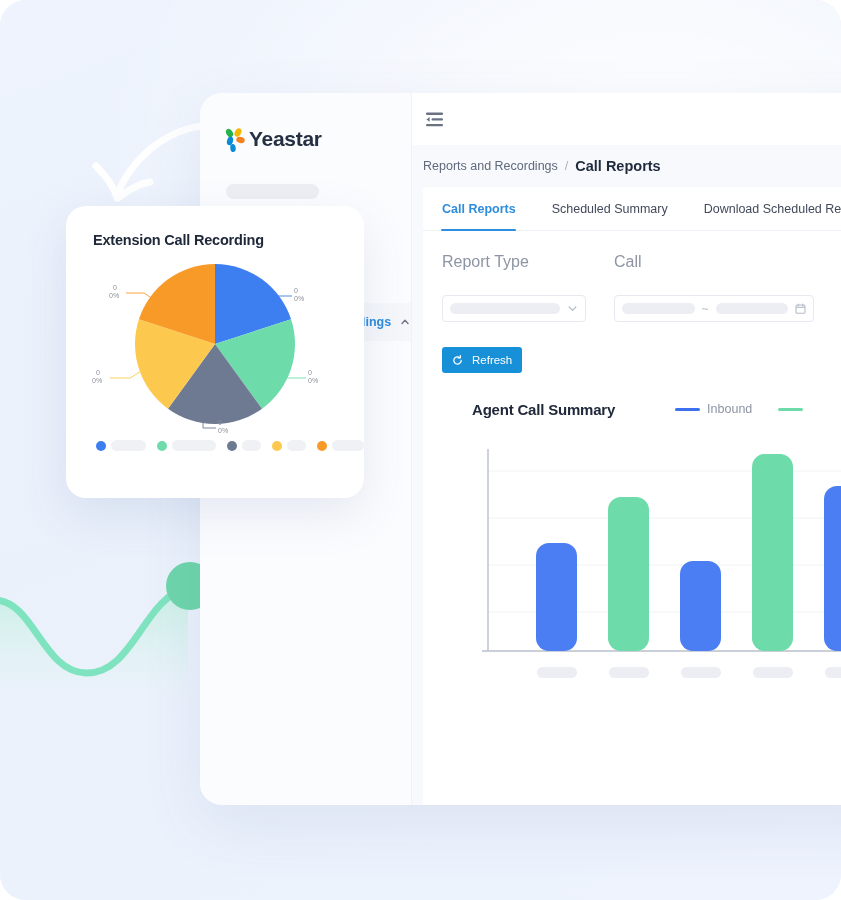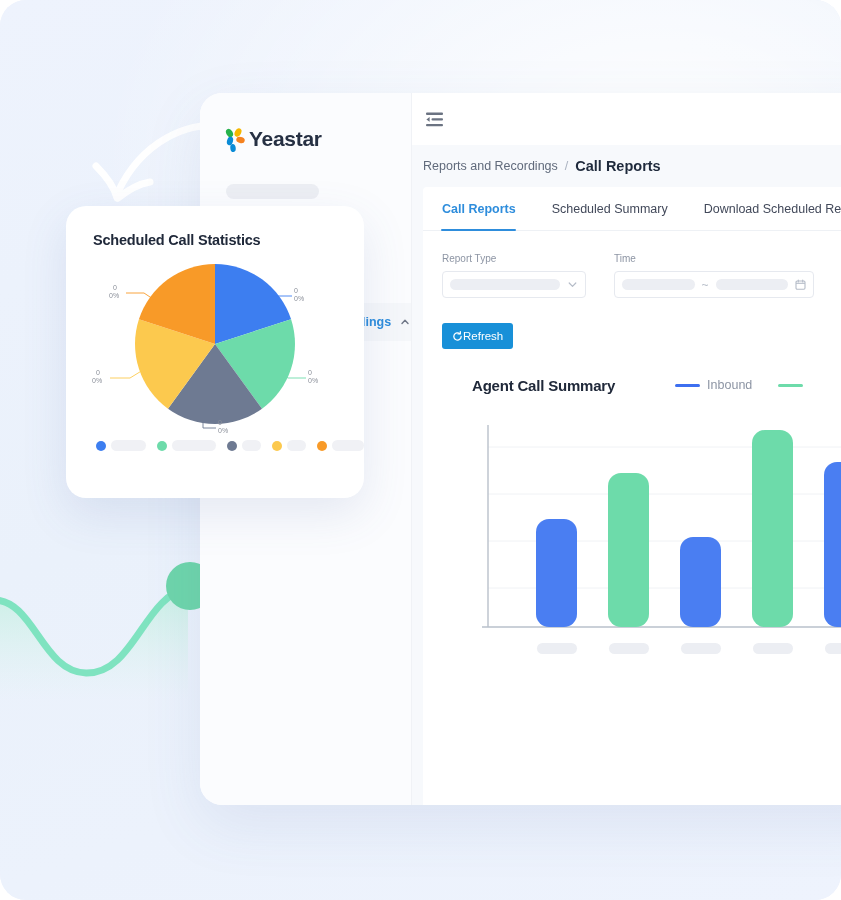--- a/index.html
+++ b/index.html
@@ -105,37 +105,37 @@
     position: relative; cursor: pointer;
   }
   .tab.sel { color: #2e8ddc; font-weight: 700; }
   .tab.sel::after {
     content: ""; position: absolute; left: 18px; right: 18px; bottom: 0;
     height: 2.5px; background: #2e8ddc; border-radius: 2px;
   }
   .tab:first-child { padding-left: 19px; }
 
   .filters { display: flex; gap: 28px; padding: 22px 0 0 19px; }
-  .field-label { font-size: 10px; color: #8d95a4; margin-bottom: 7px; }
+  .field-label { font-size: 16px; color: #8d95a4; margin-bottom: 24px; }
   .field-box {
     height: 27px; border: 1px solid #e6e9ef; border-radius: 4px;
     background: #fff; display: flex; align-items: center;
     padding: 0 7px; gap: 7px;
   }
   .f-select { width: 144px; }
   .f-time   { width: 200px; }
   .ph { background: #eceef3; border-radius: 7px; height: 11px; flex: 1; }
   .tilde { color: #b9c0cb; font-size: 12px; }
   .mini-ico { width: 11px; height: 11px; flex: 0 0 11px; }
 
   .btn-refresh {
     margin: 25px 0 0 19px;
     height: 26px; padding: 0 10px;
     background: #1890d8; border-radius: 3px;
-    display: inline-flex; align-items: center; gap: 0;
+    display: inline-flex; align-items: center; gap: 9px;
     color: #fff; font-size: 11.5px; border: 0; cursor: pointer; text-align: center;
   }
   .btn-refresh svg { width: 11px; height: 11px; }
 
   .chart-card { margin: 23px 0 0 0; padding: 0 0 0 49px; }
   .chart-head { display: flex; align-items: center; height: 26px; }
   .chart-title { font-size: 15px; font-weight: 700; color: #20293a; letter-spacing: -.2px; }
   .legend { display: flex; align-items: center; gap: 26px; margin-left: 60px; }
   .lg { display: flex; align-items: center; gap: 7px; }
   .lg-line { width: 25px; height: 3px; border-radius: 2px; }
@@ -274,21 +274,21 @@
               <div class="field-label">Report Type</div>
               <div class="field-box f-select">
                 <div class="ph"></div>
                 <svg class="mini-ico" viewBox="0 0 11 11">
                   <path d="M2.2 4 L5.5 7.3 L8.8 4" fill="none" stroke="#b5bcc8" stroke-width="1.2" stroke-linecap="round" stroke-linejoin="round"></path>
                 </svg>
               </div>
             </div>
 
             <div>
-              <div class="field-label">Time</div>
+              <div class="field-label">Call</div>
               <div class="field-box f-time">
                 <div class="ph"></div>
                 <span class="tilde">~</span>
                 <div class="ph"></div>
                 <svg class="mini-ico" viewBox="0 0 11 11">
                   <rect x="1" y="2" width="9" height="8.2" rx="1.2" fill="none" stroke="#b5bcc8" stroke-width="1.1"></rect>
                   <path d="M1 4.3 H10" stroke="#b5bcc8" stroke-width="1.1"></path>
                   <path d="M3.3 1 V3 M7.7 1 V3" stroke="#b5bcc8" stroke-width="1.1" stroke-linecap="round"></path>
                 </svg>
               </div>
@@ -350,21 +350,21 @@
               </svg>
             </div>
           </div>
 
         </div>
       </div>
     </section>
   </div>
 
   <div class="pie-card">
-    <div class="pie-title">Scheduled Call Statistics</div>
+    <div class="pie-title">Extension Call Recording</div>
 
     <div class="pie-wrap">
       <svg width="298" height="188" viewBox="0 0 298 188">
         <g transform="translate(149,96)">
 
           <path d="M0 0 L0 -80 A80 80 0 0 1 76.08 -24.72 Z" fill="#3d7ef0"></path>
           <path d="M0 0 L76.08 -24.72 A80 80 0 0 1 47.02 64.72 Z" fill="#6ddbaa"></path>
           <path d="M0 0 L47.02 64.72 A80 80 0 0 1 -47.02 64.72 Z" fill="#6e7a92"></path>
           <path d="M0 0 L-47.02 64.72 A80 80 0 0 1 -76.08 -24.72 Z" fill="#fcc94e"></path>
           <path d="M0 0 L-76.08 -24.72 A80 80 0 0 1 0 -80 Z" fill="#f89a28"></path>

